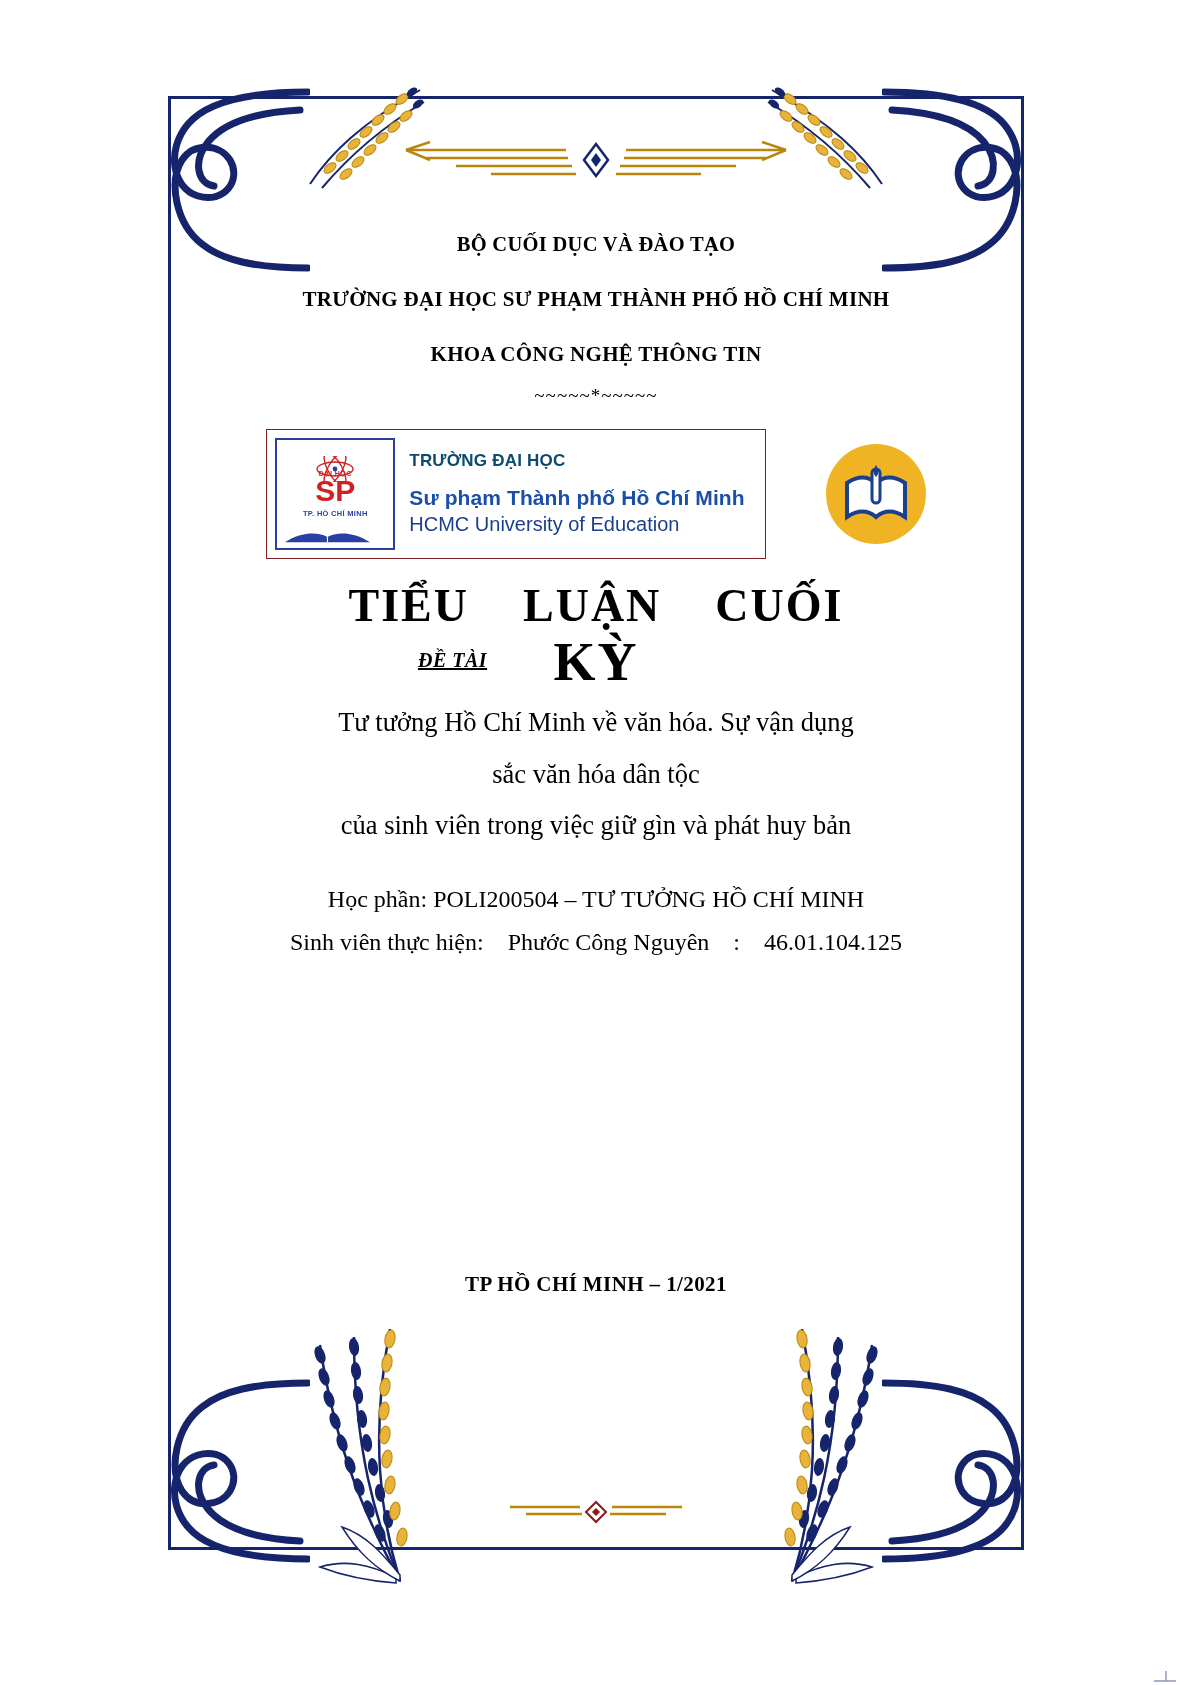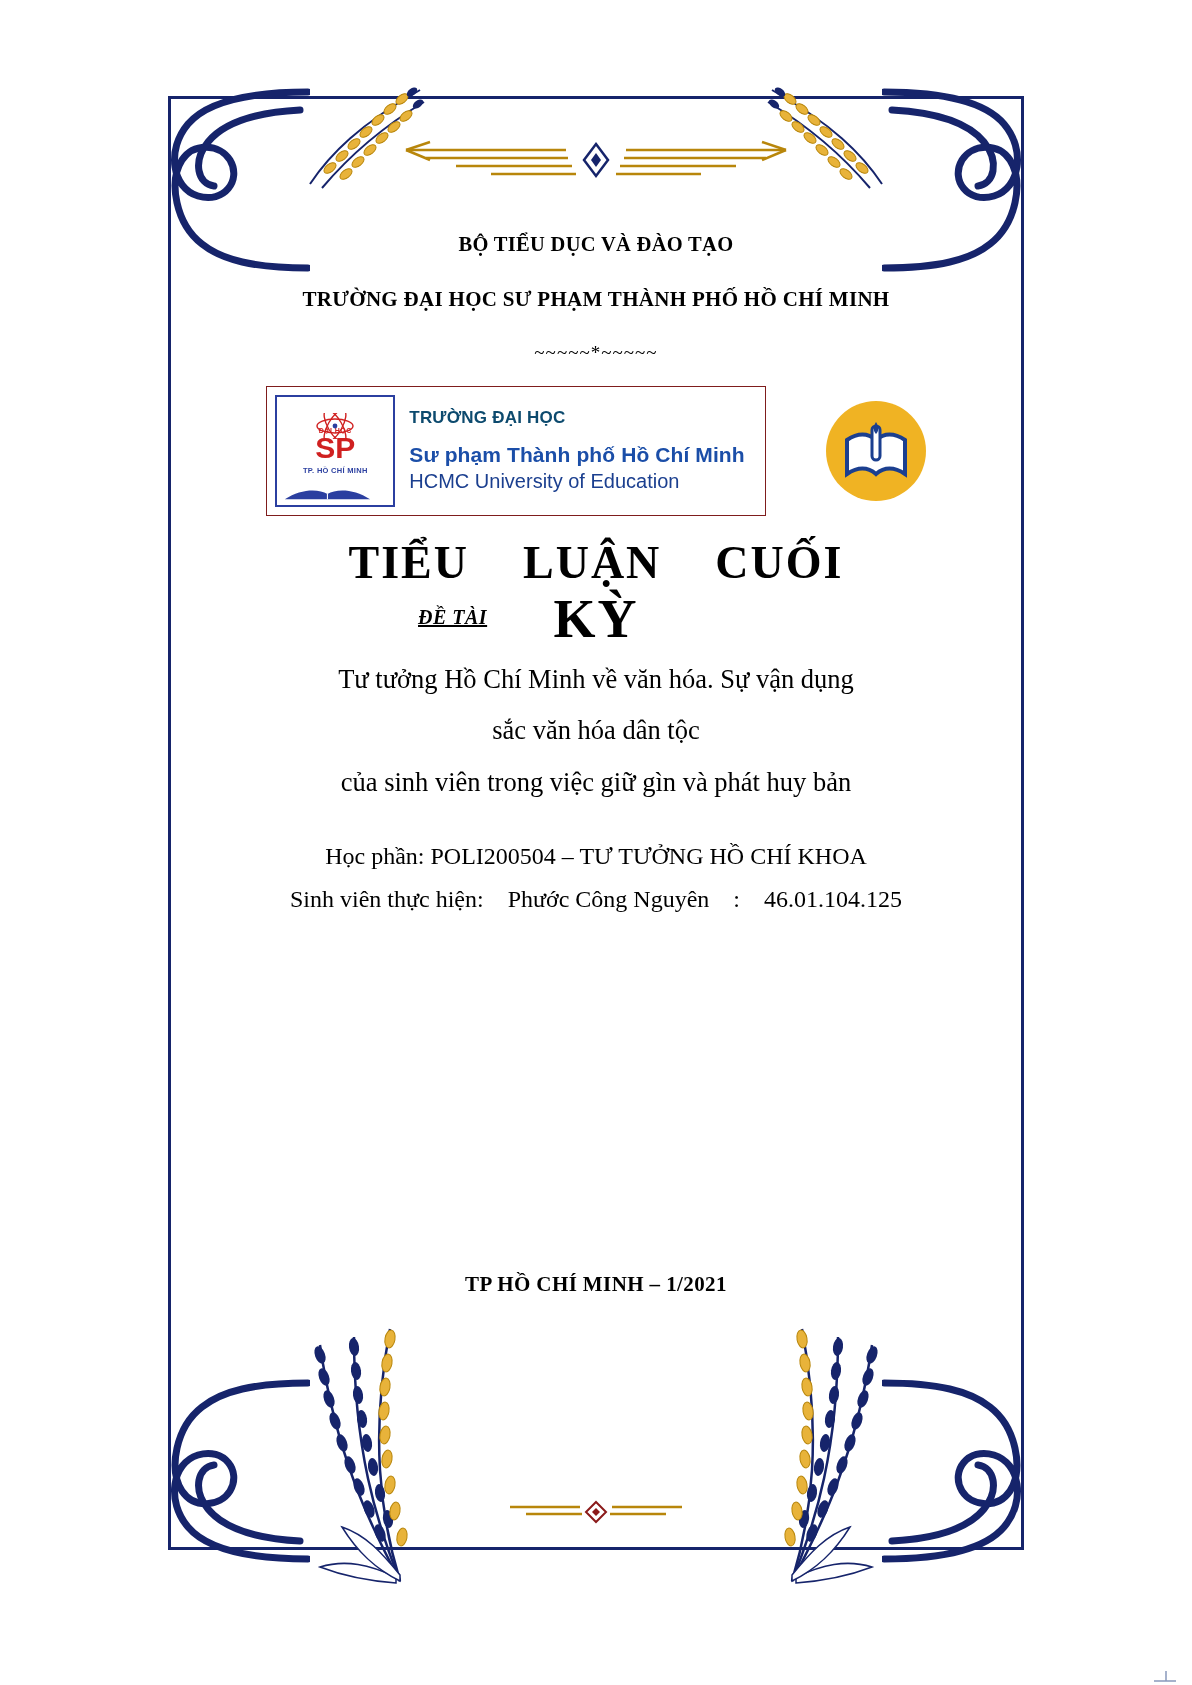--- a/index.html
+++ b/index.html
@@ -367,22 +367,23 @@
         <path d="M20 15 L76 15"></path>
           <path d="M104 15 L160 15"></path>
       </g>
       <path d="M90 3 L100 13 L90 23 L80 13 Z" fill="none" stroke="#8b1a1a" stroke-width="2"></path>
       <path d="M90 9 L94 13 L90 17 L86 13 Z" fill="#8b1a1a"></path>
     </svg>
   </div>
 
   <div class="content">
 
-    <div class="hdr l1">BỘ TIỂU DỤC VÀ ĐÀO TẠO</div>
+    <div class="hdr l1">BỘ CUỐI DỤC VÀ ĐÀO TẠO</div>
     <div class="hdr l2">TRƯỜNG ĐẠI HỌC SƯ PHẠM THÀNH PHỐ HỒ CHÍ MINH</div>
+    <div class="hdr l3">KHOA CÔNG NGHỆ THÔNG TIN</div>
     <div class="squiggle">~~~~~*~~~~~</div>
 
     <div class="logos">
 
       <div class="logo-main">
         <div class="logo-badge">
           <svg class="lb-atom" viewBox="0 0 40 26">
             <g stroke="#d02020" stroke-width="1.4" fill="none">
               <ellipse cx="20" cy="13" rx="18" ry="7"></ellipse>
               <ellipse cx="20" cy="13" rx="18" ry="7" transform="rotate(60 20 13)"></ellipse>
@@ -421,21 +422,21 @@
       <div class="title-ky">KỲ</div>
       <div class="label-dedai">ĐỀ TÀI</div>
     </div>
 
     <div class="topic">
       <div>Tư tưởng Hồ Chí Minh về văn hóa. Sự vận dụng</div>
       <div>sắc văn hóa dân tộc</div>
       <div>của sinh viên trong việc giữ gìn và phát huy bản</div>
     </div>
 
-    <div class="course">Học phần: POLI200504 – TƯ TƯỞNG HỒ CHÍ KHOA</div>
+    <div class="course">Học phần: POLI200504 – TƯ TƯỞNG HỒ CHÍ MINH</div>
     <div class="student">Sinh viên thực hiện:    Phước Công Nguyên    :    46.01.104.125</div>
 
   </div>
 
   <div class="place">TP HỒ CHÍ MINH – 1/2021</div>
 
   <svg class="corner-mark" viewBox="0 0 26 14">
     <path d="M2 12 L24 12" stroke="#8899bb" stroke-width="1.5"></path>
     <path d="M14 2 L14 12" stroke="#8899bb" stroke-width="1.5"></path>
   </svg>

